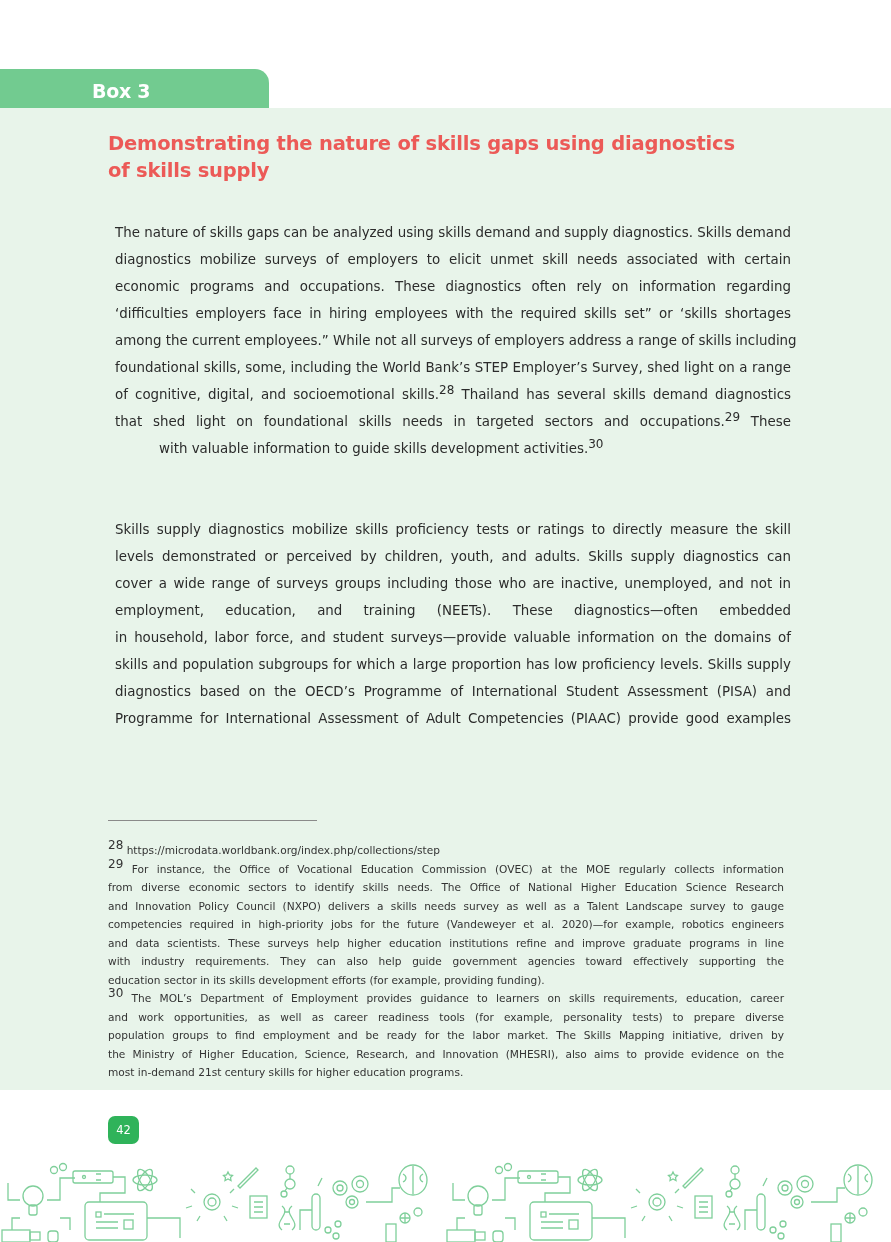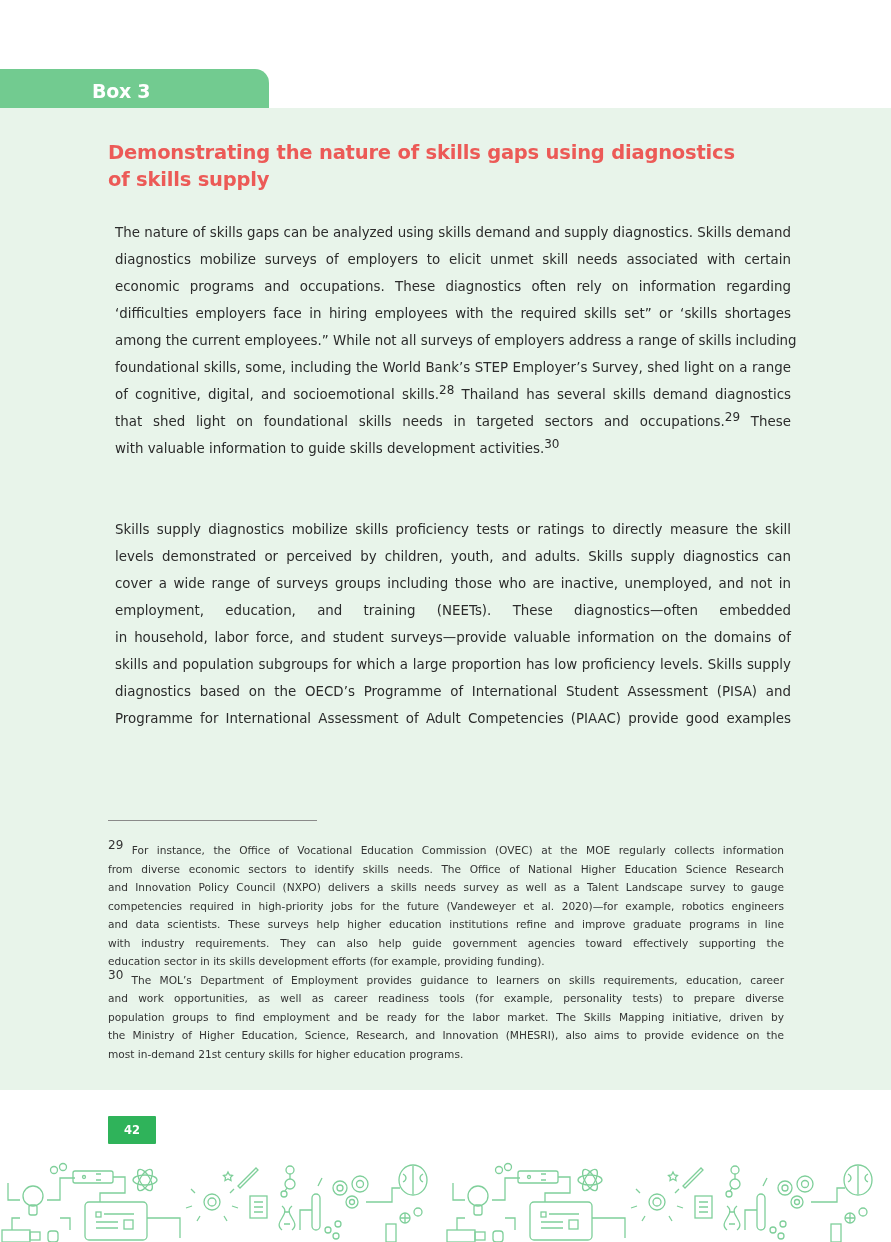--- a/index.html
+++ b/index.html
@@ -1,29 +1,29 @@
 <!DOCTYPE html>
 <html><head>
 <meta charset="utf-8">
 <style>
   html,body{margin:0;padding:0;}
   body{width:891px;height:1242px;background:#ffffff;position:relative;overflow:hidden;font-family:"DejaVu Sans","Liberation Sans",sans-serif;color:#2b2b2b;}
   .box-tab{position:absolute;left:0;top:69px;width:269px;height:40px;background:#72cb90;border-radius:0 14px 0 0;}
   .box-tab-label{position:absolute;left:92px;top:80px;color:#ffffff;font-weight:bold;font-size:19px;letter-spacing:-0.3px;}
   .box-panel{position:absolute;left:0;top:108px;width:891px;height:982px;background:#e8f4ea;}
-  .title{position:absolute;left:108px;top:139px;width:640px;color:#ec5a57;font-weight:bold;font-size:19.5px;line-height:27px;letter-spacing:-0.2px;}
+  .title{position:absolute;left:108px;top:130px;width:640px;color:#ec5a57;font-weight:bold;font-size:19.5px;line-height:27px;letter-spacing:-0.2px;}
   .para{position:absolute;left:115px;width:676px;font-size:13.4px;color:#2b2b2b;}
   .para .ln{display:block;height:27px;line-height:27px;white-space:nowrap;text-align:justify;text-align-last:justify;}
-  .para .ln.last{text-align-last:left;}
+  .para .ln.last{text-align-last:left;margin-left:44px;}
   .para sup,.fn sup{font-size:12px;vertical-align:super;line-height:0;}
   .rule{position:absolute;left:108px;top:820px;width:209px;height:1px;background:#8a8a8a;}
   .fn{position:absolute;left:108px;width:676px;font-size:10.6px;color:#333333;}
   .fn .ln{display:block;height:18.5px;line-height:18.5px;white-space:nowrap;text-align:justify;text-align-last:justify;}
   .fn .ln.last{text-align-last:left;}
-  .page-badge{position:absolute;left:108px;top:1116px;width:48px;height:28px;background:#2fb35a;border-radius:1px;color:#ffffff;font-weight:bold;font-size:11.5px;text-align:center;line-height:28px;}
+  .page-badge{position:absolute;left:108px;top:1116px;width:31px;height:28px;background:#2fb35a;border-radius:7px;color:#ffffff;font-weight:normal;font-size:11.5px;text-align:center;line-height:28px;}
   .doodles{position:absolute;left:0;top:1158px;width:891px;height:84px;overflow:hidden;}
 </style>
 </head>
 <body>
 
 <div class="box-tab"></div>
 <div class="box-tab-label">Box 3</div>
 <div class="box-panel"></div>
 
 <div class="title">
@@ -50,20 +50,21 @@
   <span class="ln">employment, education, and training (NEETs). These diagnostics—often embedded</span>
   <span class="ln">in household, labor force, and student surveys—provide valuable information on the domains of</span>
   <span class="ln">skills and population subgroups for which a large proportion has low proficiency levels. Skills supply</span>
   <span class="ln">diagnostics based on the OECD’s Programme of International Student Assessment (PISA) and</span>
   <span class="ln">Programme for International Assessment of Adult Competencies (PIAAC) provide good examples</span>
 </div>
 
 <div class="rule"></div>
 
 <div class="fn" style="top:841px;">
+  <span class="ln last"><sup>28</sup> <span>https://microdata.worldbank.org/index.php/collections/step</span></span>
 
   <span class="ln"><sup>29</sup> <span>For instance, the Office of Vocational Education Commission (OVEC) at the MOE regularly collects information</span></span>
   <span class="ln">from diverse economic sectors to identify skills needs. The Office of National Higher Education Science Research</span>
   <span class="ln">and Innovation Policy Council (NXPO) delivers a skills needs survey as well as a Talent Landscape survey to gauge</span>
   <span class="ln">competencies required in high-priority jobs for the future (Vandeweyer et al. 2020)—for example, robotics engineers</span>
   <span class="ln">and data scientists. These surveys help higher education institutions refine and improve graduate programs in line</span>
   <span class="ln">with industry requirements. They can also help guide government agencies toward effectively supporting the</span>
   <span class="ln last">education sector in its skills development efforts (for example, providing funding).</span>
 
   <span class="ln"><sup>30</sup> <span>The MOL’s Department of Employment provides guidance to learners on skills requirements,  education, career</span></span>

